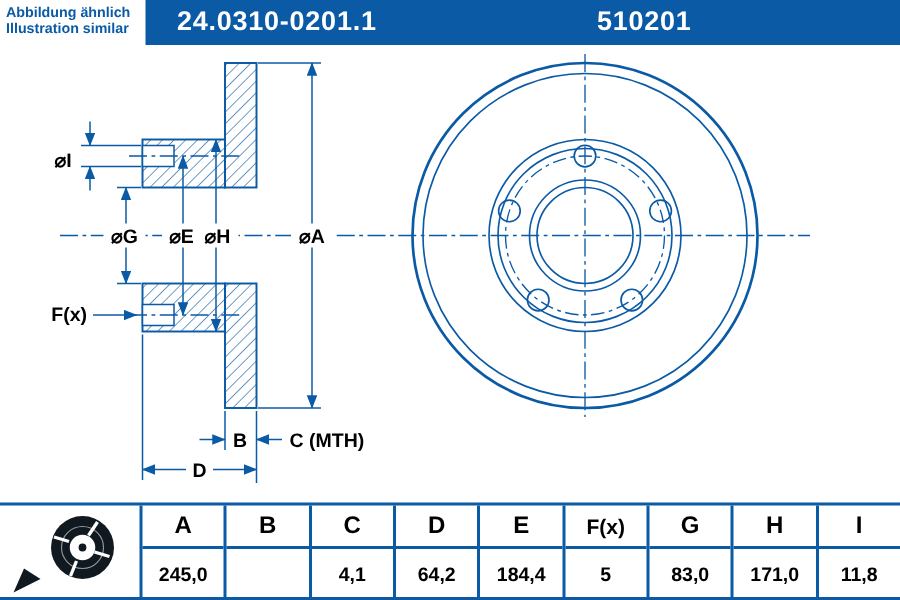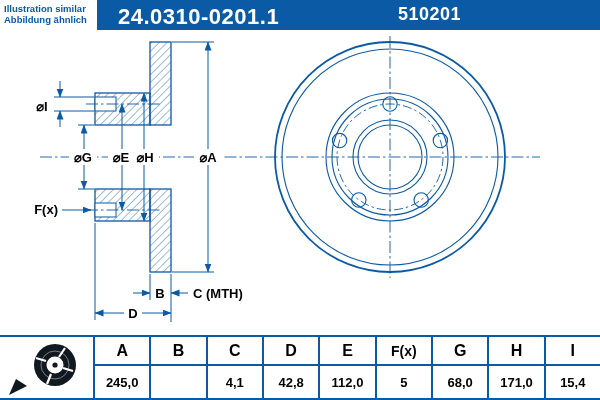--- a/index.html
+++ b/index.html
@@ -9,21 +9,21 @@
     position:relative; width:600px; height:400px; background:#fff;
     font-family:"Liberation Sans", sans-serif; overflow:hidden;
   }
   
   .header { position:absolute; top:0; left:0; width:600px; height:30px;
             background:var(--blue,#0b5aa5); }
   .note-box { position:absolute; top:0; left:0; width:97px; height:30px;
               background:#fff; color:var(--blue,#0b5aa5);
               font-size:9.5px; font-weight:bold; line-height:11px; padding:3px 4px; }
   .part-no { position:absolute; top:4px; left:118px; color:#fff;
-             font-size:22px; font-weight:bold; letter-spacing:0.5px; }
+             font-size:18px; font-weight:bold; letter-spacing:0.5px; }
   .cat-no  { position:absolute; top:4px; left:398px; color:#fff;
              font-size:18px; font-weight:bold; letter-spacing:0.5px;text-align:center; }
   
   .drawing { position:absolute; top:30px; left:0; width:600px; height:303px; }
   .ln   { stroke:var(--blue,#0b5aa5); fill:none; stroke-width:1.1; }
   .ln2  { stroke:var(--blue,#0b5aa5); fill:none; stroke-width:1.8; }
   .part { stroke:var(--blue,#0b5aa5); stroke-width:1.3; }
   .hole { fill:#fff; stroke:var(--blue,#0b5aa5); stroke-width:1; }
   .cl   { stroke:var(--blue,#0b5aa5); fill:none; stroke-width:0.9;
           stroke-dasharray:12 3 2.5 3; }
@@ -51,22 +51,22 @@
 </head>
 <body>
 
 <div class="stage">
 
   <div class="header">
     <span class="part-no">24.0310-0201.1</span>
     <span class="cat-no">510201</span>
   </div>
   <div class="note-box">
+    <div>Abbildung ähnlich</div>
     <div>Illustration similar</div>
-    <div>Abbildung ähnlich</div>
   </div>
 
   <svg class="drawing" viewBox="0 0 600 303">
     <defs>
       <marker id="ma" markerWidth="10" markerHeight="8" refX="8.5" refY="3.5" orient="auto-start-reverse" markerUnits="userSpaceOnUse">
         <path class="arr" d="M0,0 L9,3.5 L0,7 Z"></path>
       </marker>
       <pattern id="hatch" width="5.5" height="5.5" patternUnits="userSpaceOnUse" patternTransform="rotate(45)">
         <line class="hat" x1="0" y1="0" x2="0" y2="5.5"></line>
       </pattern>
@@ -181,38 +181,38 @@
       </div>
       <div class="col">
         <div class="th">B</div>
       </div>
       <div class="col">
         <div class="th">C</div>
         <div class="td">4,1</div>
       </div>
       <div class="col">
         <div class="th">D</div>
-        <div class="td">42,8</div>
+        <div class="td">64,2</div>
       </div>
       <div class="col">
         <div class="th">E</div>
-        <div class="td">112,0</div>
+        <div class="td">184,4</div>
       </div>
       <div class="col">
         <div class="th" style="font-size:14px">F(x)</div>
         <div class="td">5</div>
       </div>
       <div class="col">
         <div class="th">G</div>
-        <div class="td">68,0</div>
+        <div class="td">83,0</div>
       </div>
       <div class="col">
         <div class="th">H</div>
         <div class="td">171,0</div>
       </div>
       <div class="col">
         <div class="th">I</div>
-        <div class="td">15,4</div>
+        <div class="td">11,8</div>
       </div>
     </div>
   </div>
 
 </div>
 
 </body></html>

